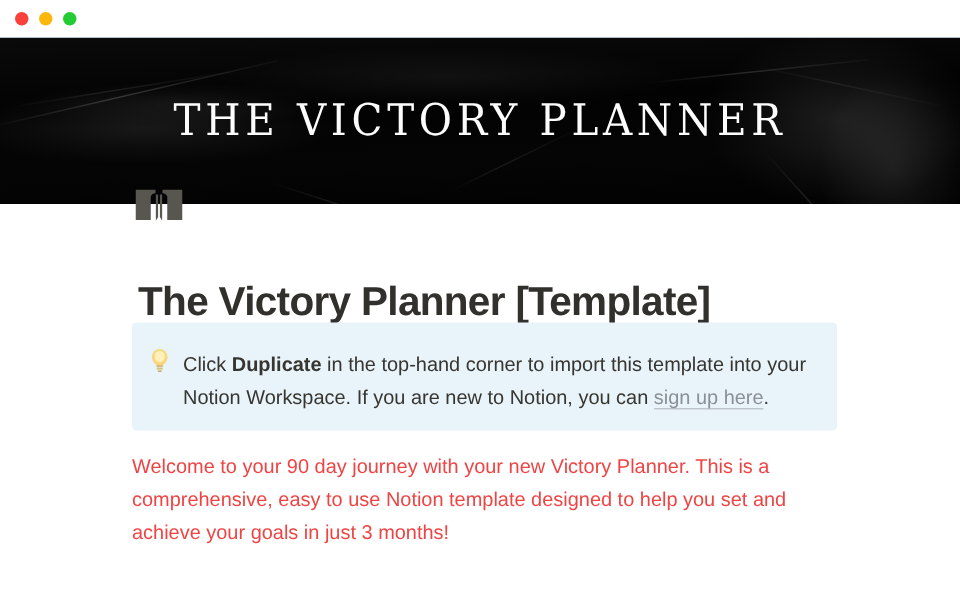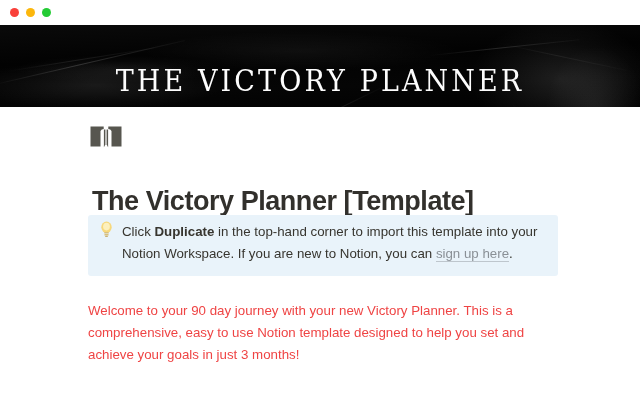--- a/index.html
+++ b/index.html
@@ -46,21 +46,21 @@
   }
   .dot-red    { background: #f9403a; }
   .dot-yellow { background: #fcb70c; }
   .dot-green  { background: #24cb35; }
 
   
   .cover {
     position: absolute;
     top: 25px; left: 0;
     width: 640px;
-    height: 82px;
+    height: 111px;
     background-color: #0c4a6e;
     overflow: hidden;
     z-index: 5;
   }
   
   .cover-tex {
     position: absolute;
     inset: 0;
     background:
       radial-gradient(ellipse 180px 34px at 96px 60px,
@@ -174,21 +174,21 @@
   
   .callout {
     position: absolute;
     left: 88px;
     top: 215px;
     width: 470px;
     min-height: 52px;
     background: #e9f3fa;
     border-radius: 3px;
     display: flex;
-    padding: 6px 14px 12px 12px;
+    padding: 17px 14px 12px 12px;
     box-sizing: border-box;
     z-index: 11;
   }
   .callout-icon {
     flex: 0 0 auto;
     width: 22px;
     font-size: 15px;
     line-height: 1.5;
     color: #f5c518;
   }

